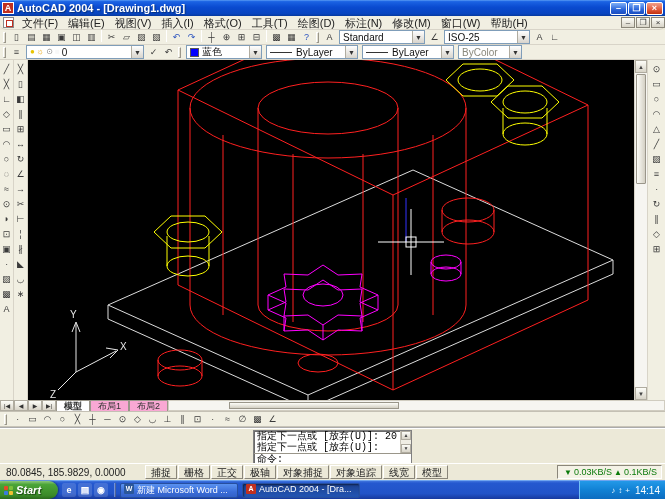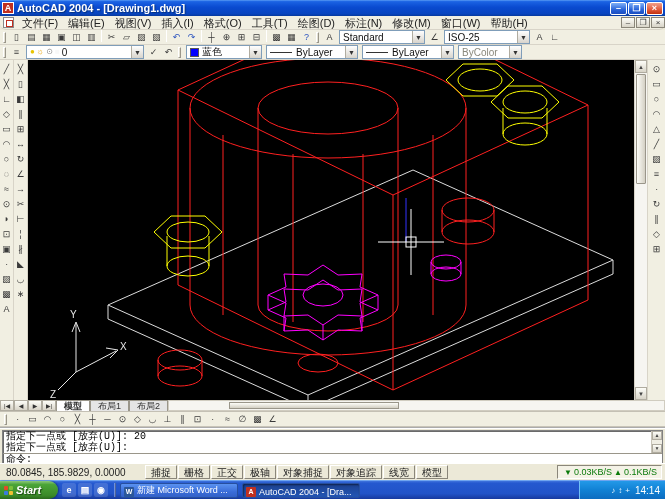--- a/index.html
+++ b/index.html
@@ -65,32 +65,32 @@
   .rtb{width:18px;flex:0 0 18px;background:#f1efe2;border-left:1px solid #d8d4c8;
     display:flex;flex-direction:column;align-items:center;padding-top:1px;}
   .rtb .ticon{width:15px;height:15px;flex:0 0 15px;}
 
   
   .tabsrow{height:12px;flex:0 0 12px;display:flex;align-items:stretch;background:#d8d4c8;
     border-bottom:1px solid #c4c0b4;font-size:9px;}
   .navbtn{width:14px;flex:0 0 14px;background:linear-gradient(#fdfdf8,#d8d4c8);border:1px solid #b0aca0;
     font-size:6px;display:flex;align-items:center;justify-content:center;color:#333;}
   .tab{padding:0 7px;display:flex;align-items:center;border:1px solid #9a968a;border-bottom:none;
-    background:#e5e5e5;color:#333;white-space:nowrap;}
+    background:#f9a8d4;color:#333;white-space:nowrap;}
   .tab.active{background:#fff;font-weight:bold;}
   .hscroll{flex:1;display:flex;background:#f6f5f1;border:1px solid #d0ccc0;}
   .hthumb{width:170px;margin:1px 0;background:linear-gradient(#fdfdf8,#d4d0c4);
     border:1px solid #9a968a;margin-left:60px;}
 
   
   .btb{height:15px;flex:0 0 15px;display:flex;align-items:center;background:#f1efe2;
     border-bottom:1px solid #c8c4b8;padding-left:2px;}
 
   
-  .cmdwin{height:32px;flex:0 0 36px;background:#ece9d8;border-top:2px groove #fff;display:flex;flex-direction:column;padding:1px 2px;}
+  .cmdwin{height:32px;flex:0 0 36px;background:#ece9d8;border-top:2px groove #fff;display:flex;flex-direction:column;padding:1px 2px;align-items:center;}
   .cmd-inner{flex:1;display:flex;flex-direction:column;border:1px solid #808080;
     box-shadow:inset 1px 1px 0 #6a6a6a;background:#fff;font-family:"Liberation Mono",monospace;
     font-size:10px;color:#000;}
   .cmd-hist{flex:1;display:flex;}
   .cmd-lines{flex:1;padding:0 3px;line-height:11px;overflow:hidden;}
   .cmd-vsb{width:11px;flex:0 0 11px;background:#f0eee4;border-left:1px solid #c8c4b8;display:flex;
     flex-direction:column;justify-content:space-between;}
   .cmd-vsb .sbtn{height:9px;flex:0 0 9px;font-size:5px;}
   .cmd-prompt{height:12px;flex:0 0 12px;border-top:1px solid #9a968a;padding:0 3px;line-height:12px;}
 
@@ -113,21 +113,21 @@
     background:linear-gradient(180deg,#8cc77a 0%,#4aa437 20%,#3a8a28 80%,#2a6a1c 100%);
     border-radius:0 9px 9px 0;color:#fff;font-weight:bold;font-style:italic;font-size:11px;
     text-shadow:1px 1px 1px #1a4a10;box-shadow:1px 0 2px rgba(0,0,0,.4);}
   .flag{width:9px;height:9px;display:grid;grid-template-columns:4px 4px;grid-gap:1px;margin-right:3px;}
   .flag i{width:4px;height:4px;border-radius:1px;}
   .ql{display:flex;align-items:center;padding:0 3px;}
   .qlicon{width:14px;height:14px;margin:0 1px;background:rgba(255,255,255,.15);border-radius:2px;
     color:#fff;font-size:9px;display:flex;align-items:center;justify-content:center;font-weight:bold;}
   .tdiv{width:2px;margin:2px 2px;background:rgba(255,255,255,.35);border-right:1px solid rgba(0,0,0,.3);}
   .taskbtns{flex:1;display:flex;align-items:center;overflow:hidden;}
-  .taskbtn{width:118px;flex:0 0 118px;height:15px;margin:0 2px;display:flex;align-items:flex-end;
+  .taskbtn{width:118px;flex:0 0 118px;height:15px;margin:0 2px;display:flex;align-items:flex-start;
     background:linear-gradient(180deg,#5a92f0,#3a6cd8 60%,#3361c8);border:1px solid #274f9e;border-radius:2px;
     color:#fff;font-size:9px;padding:0 3px;white-space:nowrap;overflow:hidden;}
   .taskbtn.active{background:linear-gradient(180deg,#1c418f,#2355b5);box-shadow:inset 1px 1px 2px rgba(0,0,0,.5);}
   .taskbtn .tico{width:10px;height:10px;flex:0 0 10px;margin-right:3px;border-radius:1px;
     color:#fff;font-size:7px;display:flex;align-items:center;justify-content:center;font-weight:bold;}
   .tray{flex:0 0 86px;display:flex;align-items:center;justify-content:flex-end;padding:0 5px 0 4px;
     background:linear-gradient(180deg,#2399e8 0%,#1181d4 50%,#0c6cc0 100%);
     border-left:1px solid #6fc0f4;color:#fff;font-size:10px;}
   .trayicon{font-size:8px;margin-right:3px;color:#eaf6ff;}
   .clock{margin-left:2px;}

